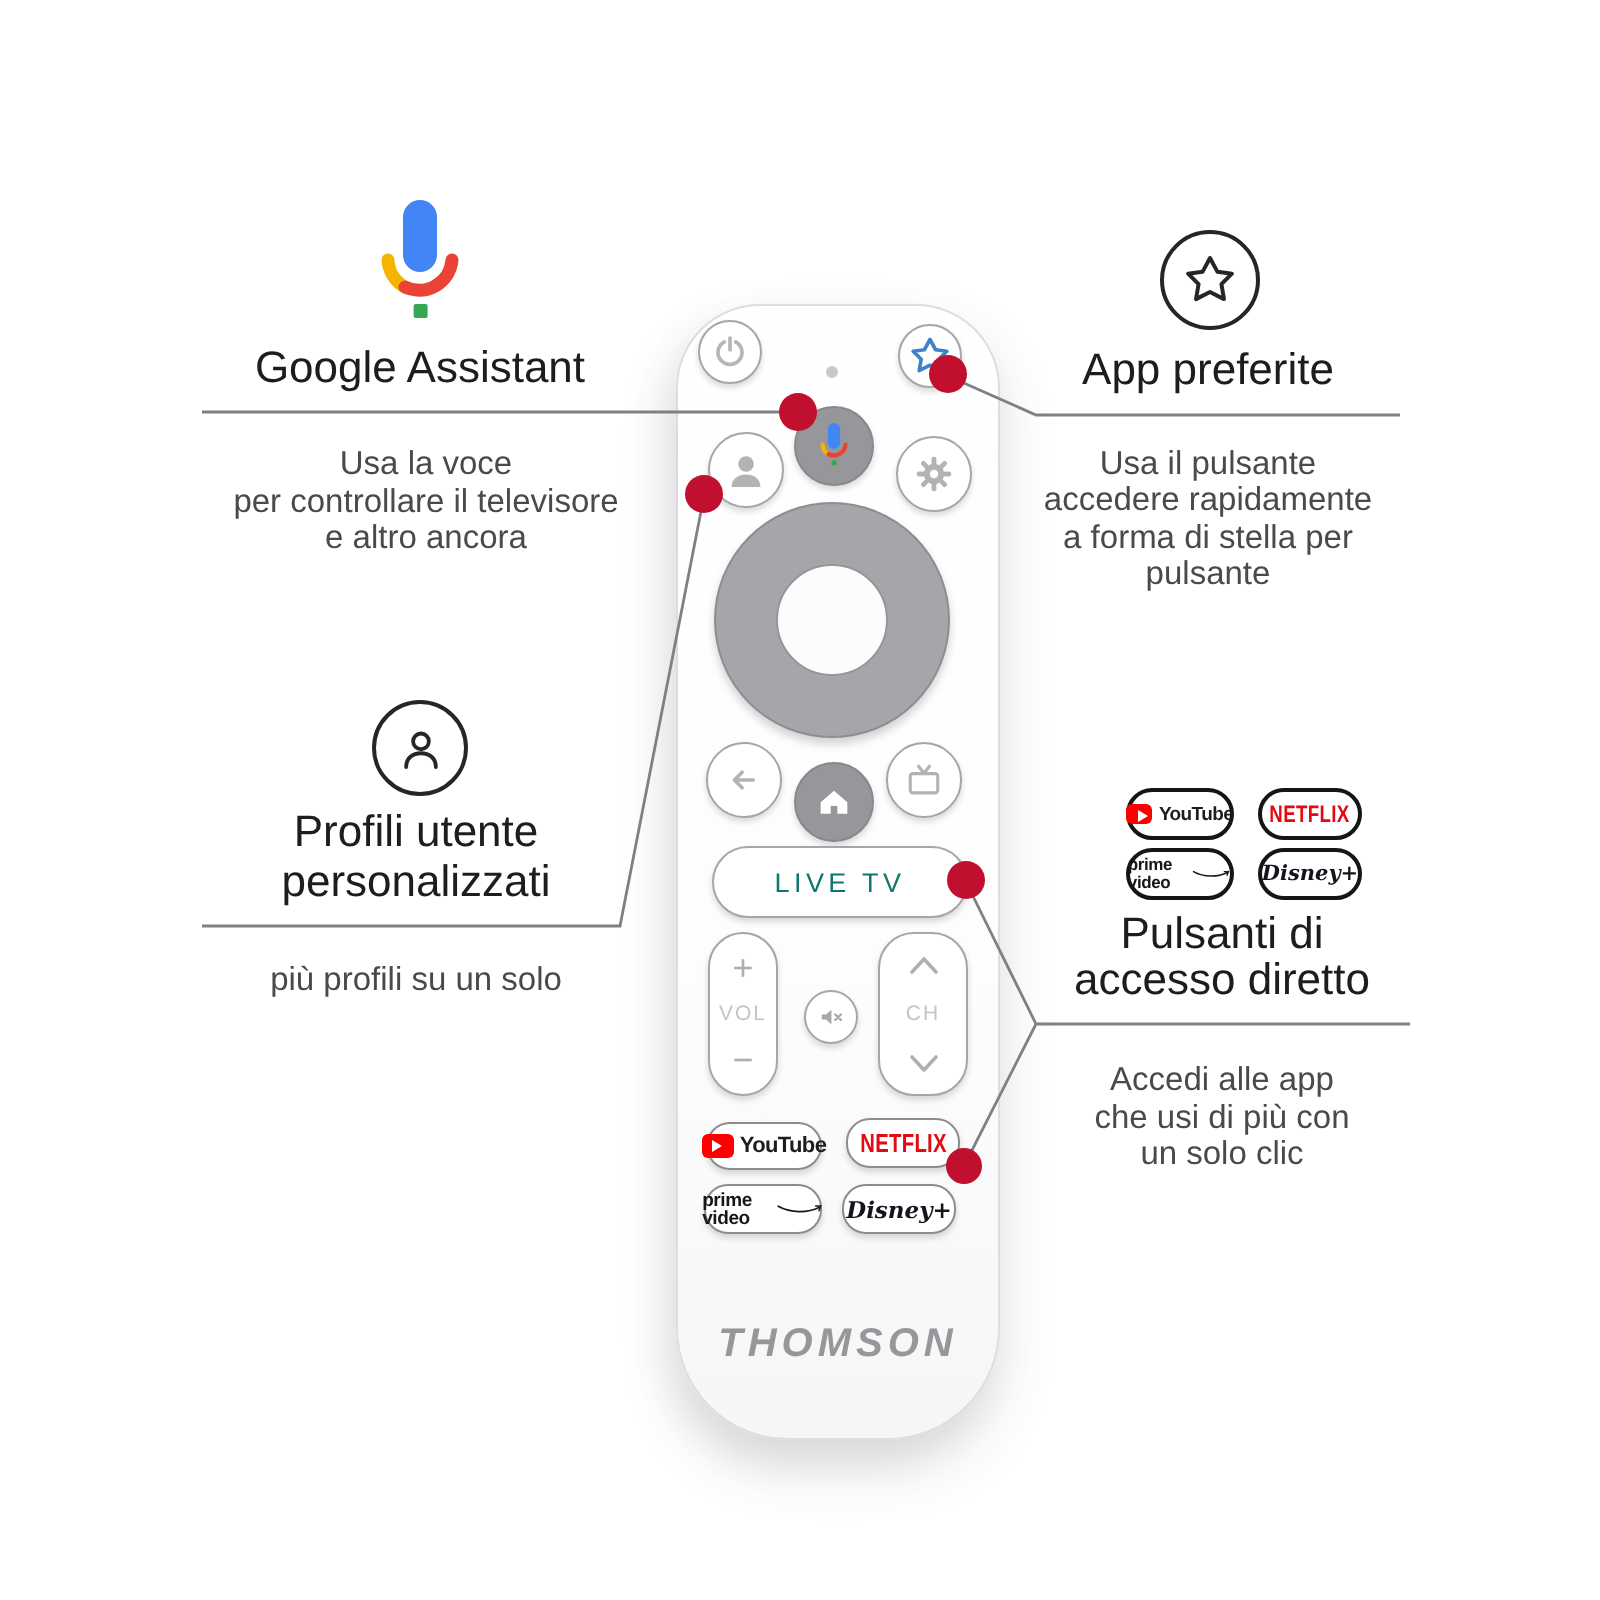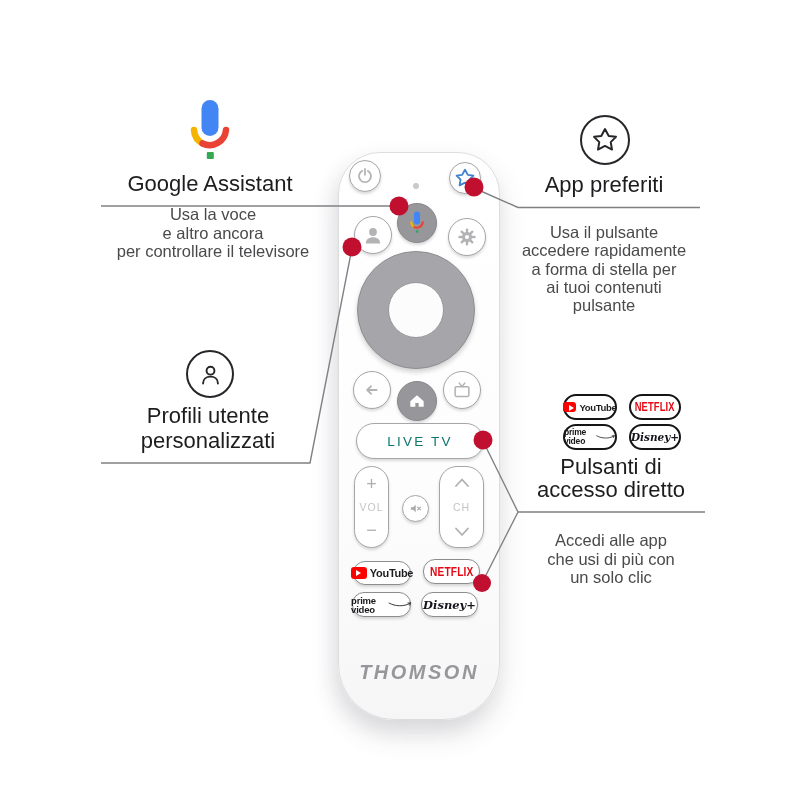--- a/index.html
+++ b/index.html
@@ -179,55 +179,55 @@
   </div>
 
   <div>
     <svg style="position:absolute;left:185px;top:100px;" width="50" height="64" viewBox="0 0 50 64">
       <path d="M9 30 A16.5 16.5 0 0 0 17.5 43.5" fill="none" stroke="#F4B400" stroke-width="6.5" stroke-linecap="round"></path>
       <path d="M17.5 43.5 A16.5 16.5 0 0 0 41 30" fill="none" stroke="#EA4335" stroke-width="6.5" stroke-linecap="round"></path>
       <rect x="16.5" y="0" width="17" height="36" rx="8.5" fill="#4285F4"></rect>
       <rect x="21.8" y="52" width="7" height="7" rx="1" fill="#34A853"></rect>
     </svg>
     <div class="sec-title" style="left:85px;top:171px;width:250px;">Google Assistant</div>
-    <div class="sec-desc" style="left:95px;top:205px;width:236px;text-align:center;">
+    <div class="sec-desc" style="left:95px;top:223px;width:236px;text-align:center;">
       <div>Usa la voce</div>
+      <div>per controllare il televisore</div>
       <div>e altro ancora</div>
-      <div>per controllare il televisore</div>
     </div>
   </div>
 
   <div>
     <div class="icon-circle" style="left:580px;top:115px;width:46px;height:46px;">
       <svg width="28" height="28" viewBox="0 0 24 24">
         <polygon points="12,2.6 15.2,8.5 21.4,9.3 16.9,13.8 18,20.2 12,17.1 6,20.2 7.1,13.8 2.6,9.3 8.8,8.5" fill="none" stroke="#26262a" stroke-width="1.7" stroke-linejoin="round"></polygon>
       </svg>
     </div>
-    <div class="sec-title" style="left:479px;top:172px;width:250px;">App preferiti</div>
+    <div class="sec-title" style="left:479px;top:172px;width:250px;">App preferite</div>
     <div class="sec-desc" style="left:504px;top:223px;width:200px;line-height:18.3px;">
       <div>Usa il pulsante</div>
       <div>accedere rapidamente</div>
       <div>a forma di stella per</div>
-      <div>ai tuoi contenuti</div>
       <div>pulsante</div>
     </div>
   </div>
 
   <div>
     <div class="icon-circle" style="left:186px;top:350px;width:44px;height:44px;">
       <svg width="27" height="27" viewBox="0 0 24 24">
         <circle cx="12" cy="8.6" r="3.5" fill="none" stroke="#26262a" stroke-width="1.7"></circle>
         <path d="M5.4 20 c0 -4 2.9 -6.1 6.6 -6.1 s6.6 2.1 6.6 6.1" fill="none" stroke="#26262a" stroke-width="1.7" stroke-linecap="round"></path>
       </svg>
     </div>
     <div class="sec-title" style="left:83px;top:403px;width:250px;line-height:25px;">
       <div>Profili utente</div>
       <div>personalizzati</div>
     </div>
     <div class="sec-desc" style="left:90px;top:481px;width:236px;">
+      <div>più profili su un solo</div>
     </div>
   </div>
 
   <div>
     <div class="badge-pill" style="left:563px;top:394px;width:54px;height:26px;">
       <span class="yt-badge" style="width:13px;height:9.5px;"></span>
       <span class="yt-text" style="font-size:9.5px;">YouTube</span>
     </div>
     <div class="badge-pill" style="left:629px;top:394px;width:52px;height:26px;">
       <span class="nf-text" style="font-size:12px;">NETFLIX</span>

